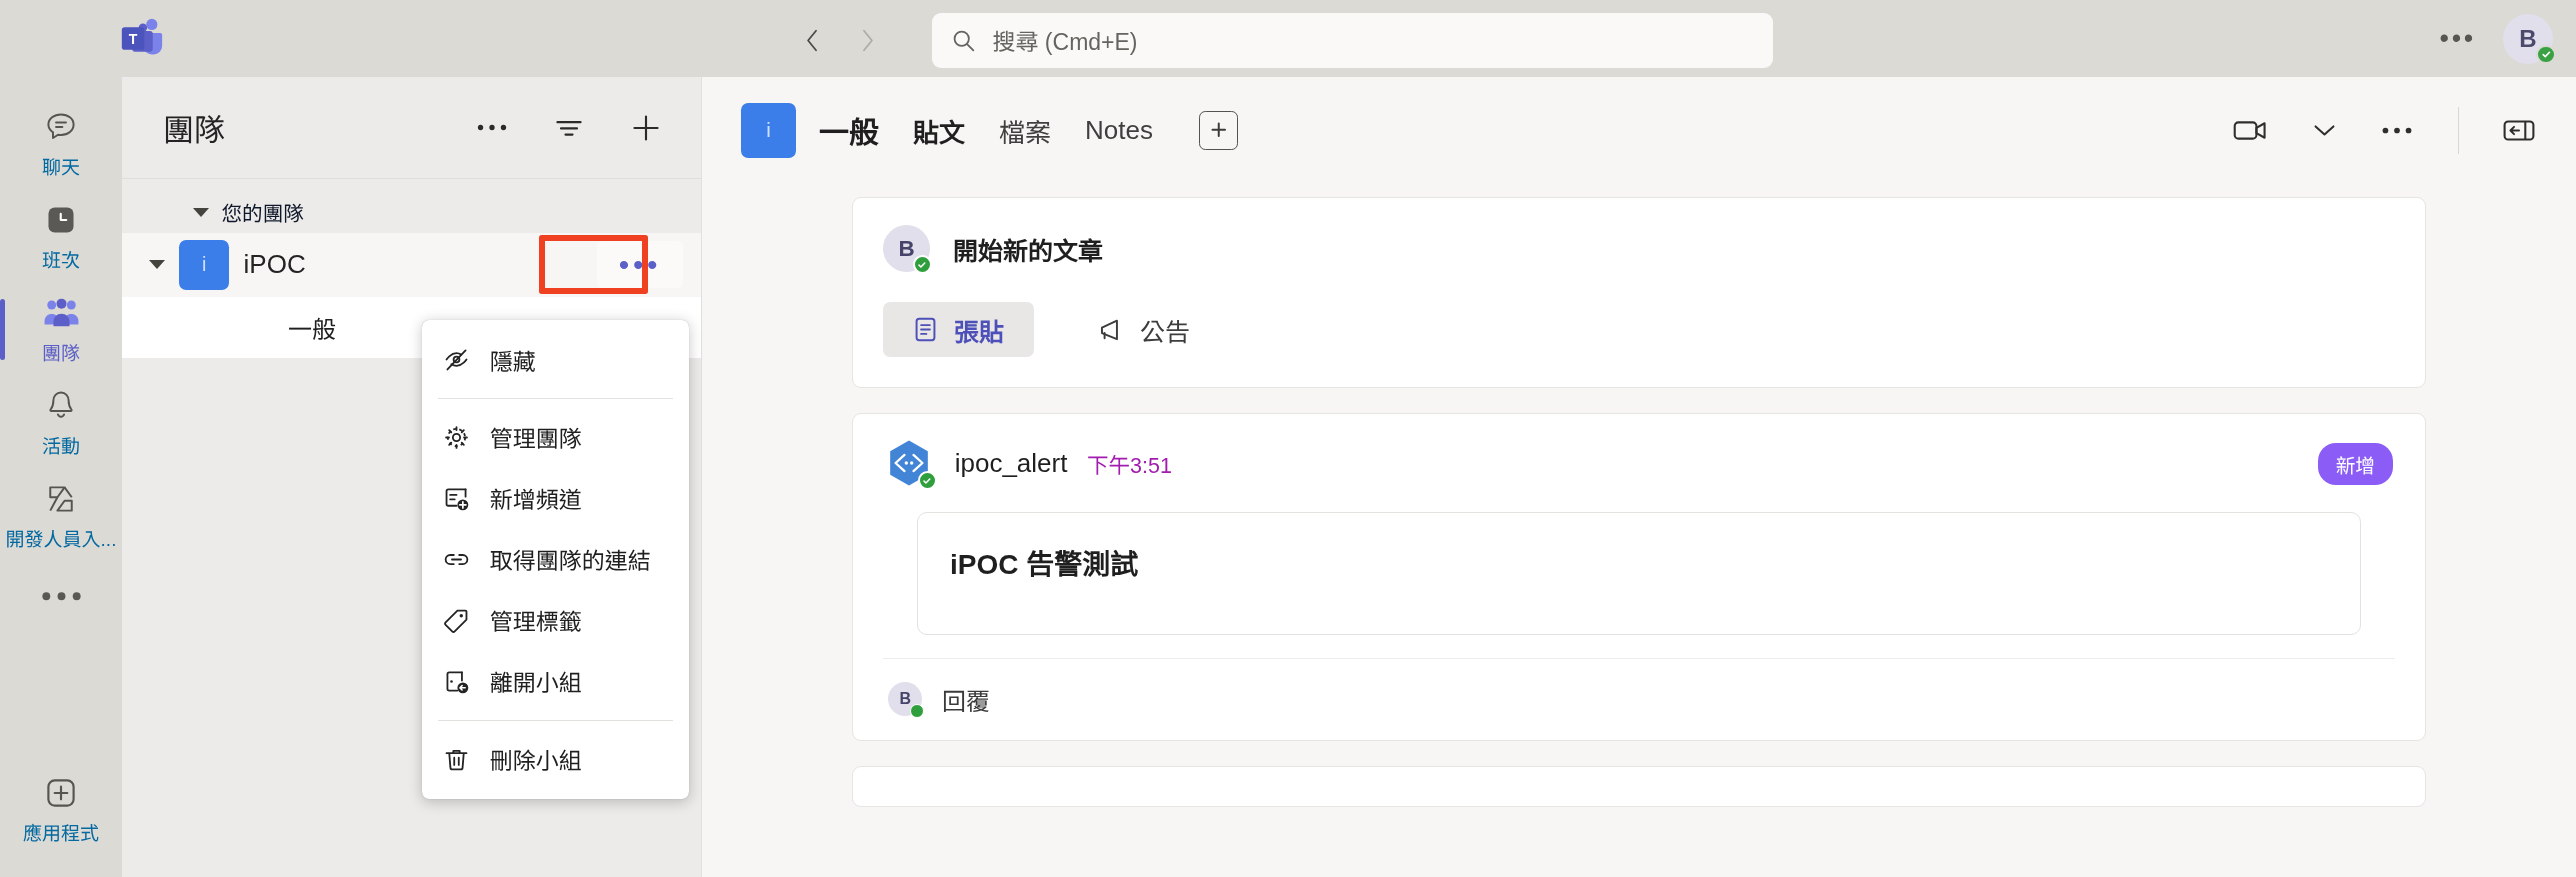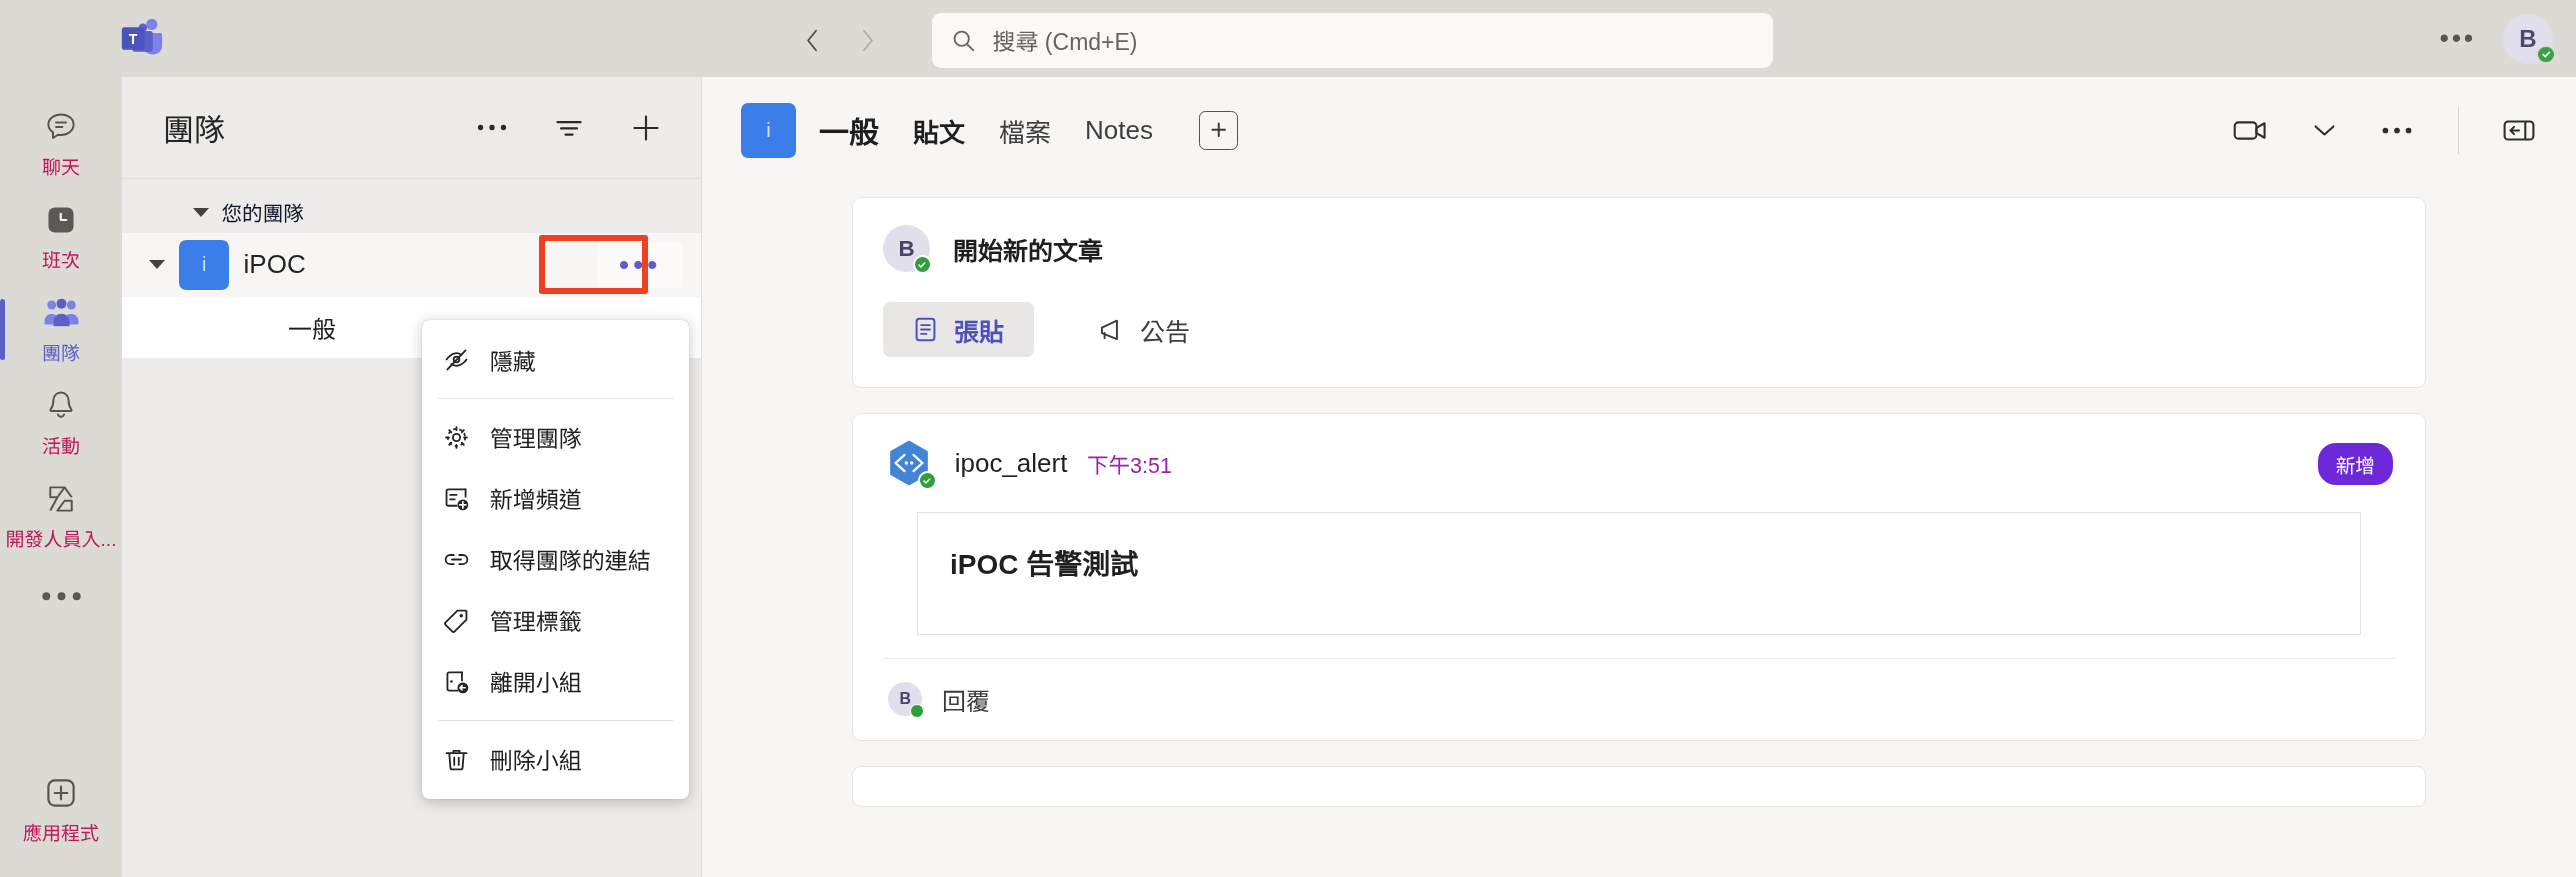--- a/index.html
+++ b/index.html
@@ -61,21 +61,21 @@
     width: 122px; flex: 0 0 122px; background: #dcdad5;
     display: flex; flex-direction: column; align-items: center;
     padding-top: 19.7px; position: relative;
   }
   .rail-item {
     width: 122px; height: 93px;
     display: flex; flex-direction: column; align-items: center; justify-content: center;
     gap: 6.3px; position: relative; color: #57554f;
   }
   .rail-item .ric { height: 38px; display: flex; align-items: center; justify-content: center; }
-  .rail-item .rlb { font-size: 19px; color: #be185d; white-space: nowrap; }
+  .rail-item .rlb { font-size: 19px; color: #0369a1; white-space: nowrap; }
   .rail-item.active .rlb { color: #5b5fc7; }
   .rail-item.active::before {
     content: ""; position: absolute; left: 0; top: 16px;
     width: 5.4px; height: 61px; background: #5b5fc7; border-radius: 2.7px;
   }
   .rail-dots { height: 70px; display: flex; align-items: center; justify-content: center; }
   .rail-spacer { flex: 1; }
   .rail-apps { padding-bottom: 41px; }
 
   
@@ -199,26 +199,26 @@
   .presence-bot {
     position: absolute; right: -1.8px; bottom: -0.9px; width: 19px; height: 19px;
     border-radius: 50%; background: #2f9e3c; border: 2.7px solid #fff;
     display: flex; align-items: center; justify-content: center;
   }
   .presence-bot svg { width: 9.8px; height: 9.8px; }
   .msg-author { font-size: 26px; color: #1f1f1f; }
   .msg-time { font-size: 21.5px; color: #a21caf; }
   .badge-new {
     position: absolute; right: 32px; top: 29px;
-    background: #6d28d9; color: #fff; font-size: 19.7px;
+    background: #8b5cf6; color: #fff; font-size: 19.7px;
     padding: 6.3px 18px; border-radius: 18px;
   }
   .alert-card {
     margin: 23px 0 0 34px; margin-right: 34px;
-    border: 0.9px solid #e4e2df; border-radius: 0;
+    border: 0.9px solid #e4e2df; border-radius: 10px;
     padding: 29px 32px 32px 32px; background: #fff;
   }
   .alert-title { font-size: 28px; font-weight: 700; color: #1f1f1f; margin-bottom: 19.7px; }
   .alert-body { font-size: 25px; color: #2a2a2a; }
   .msg-reply {
     margin-top: 23px; border-top: 0.9px solid #ededeb;
     height: 82px; display: flex; align-items: center; gap: 19.7px; padding-left: 5.4px;
   }
   .av-xs-wrap { position: relative; width: 34px; height: 34px; }
   .av-xs {

